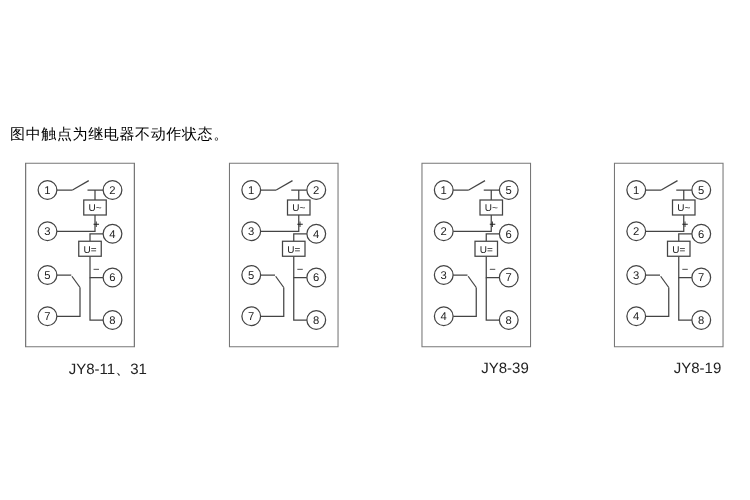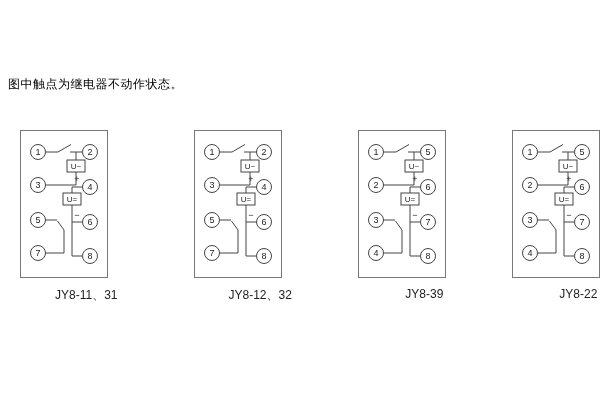--- a/index.html
+++ b/index.html
@@ -11,21 +11,21 @@
     width: 600px;
     height: 400px;
     position: relative;
     font-family: "Liberation Sans", "DejaVu Sans", sans-serif;
     color: #111;
     overflow: hidden;
   }
   .note {
     position: absolute;
     left: 8px;
-    top: 76px;
+    top: 99px;
     font-size: 12px;
     letter-spacing: 0.5px;
     color: #000;
   }
   .panels {
     position: absolute;
     left: 10px;
     top: 130px;
     display: flex;
     gap: 66px;
@@ -130,21 +130,20 @@
           <circle cx="18" cy="90" r="7.5" fill="#fff" stroke="#444444"></circle>
           <text x="18" y="93" text-anchor="middle" font-size="9">5</text>
           <circle cx="70" cy="92" r="7.5" fill="#fff" stroke="#444444"></circle>
           <text x="70" y="95" text-anchor="middle" font-size="9">6</text>
           <circle cx="18" cy="123" r="7.5" fill="#fff" stroke="#444444"></circle>
           <text x="18" y="126" text-anchor="middle" font-size="9">7</text>
           <circle cx="70" cy="126" r="7.5" fill="#fff" stroke="#444444"></circle>
           <text x="70" y="129" text-anchor="middle" font-size="9">8</text>
         </svg>
       </div>
-    <figcaption class="panel-label">JY8-12、32</figcaption>
   </figure>
 
   <figure class="panel">
     <div class="svg-slot">
         <svg width="88" height="148" viewBox="0 0 88 148">
           <rect x="0.5" y="0.5" width="87" height="147" fill="none" stroke="#777777" stroke-width="1"></rect>
           <path d="M25.5 22 H38" fill="none" stroke="#444444" stroke-width="1"></path>
           <path d="M50 22 H62.5" fill="none" stroke="#444444" stroke-width="1"></path>
           <path d="M56 22 V30" fill="none" stroke="#444444" stroke-width="1"></path>
           <path d="M56 42 V55 H25.5" fill="none" stroke="#444444" stroke-width="1"></path>
@@ -214,16 +213,16 @@
           <circle cx="18" cy="90" r="7.5" fill="#fff" stroke="#444444"></circle>
           <text x="18" y="93" text-anchor="middle" font-size="9">3</text>
           <circle cx="70" cy="92" r="7.5" fill="#fff" stroke="#444444"></circle>
           <text x="70" y="95" text-anchor="middle" font-size="9">7</text>
           <circle cx="18" cy="123" r="7.5" fill="#fff" stroke="#444444"></circle>
           <text x="18" y="126" text-anchor="middle" font-size="9">4</text>
           <circle cx="70" cy="126" r="7.5" fill="#fff" stroke="#444444"></circle>
           <text x="70" y="129" text-anchor="middle" font-size="9">8</text>
         </svg>
       </div>
-    <figcaption class="panel-label">JY8-22</figcaption>
+    <figcaption class="panel-label">JY8-19</figcaption>
   </figure>
 
 </div>
 
 </body></html>

